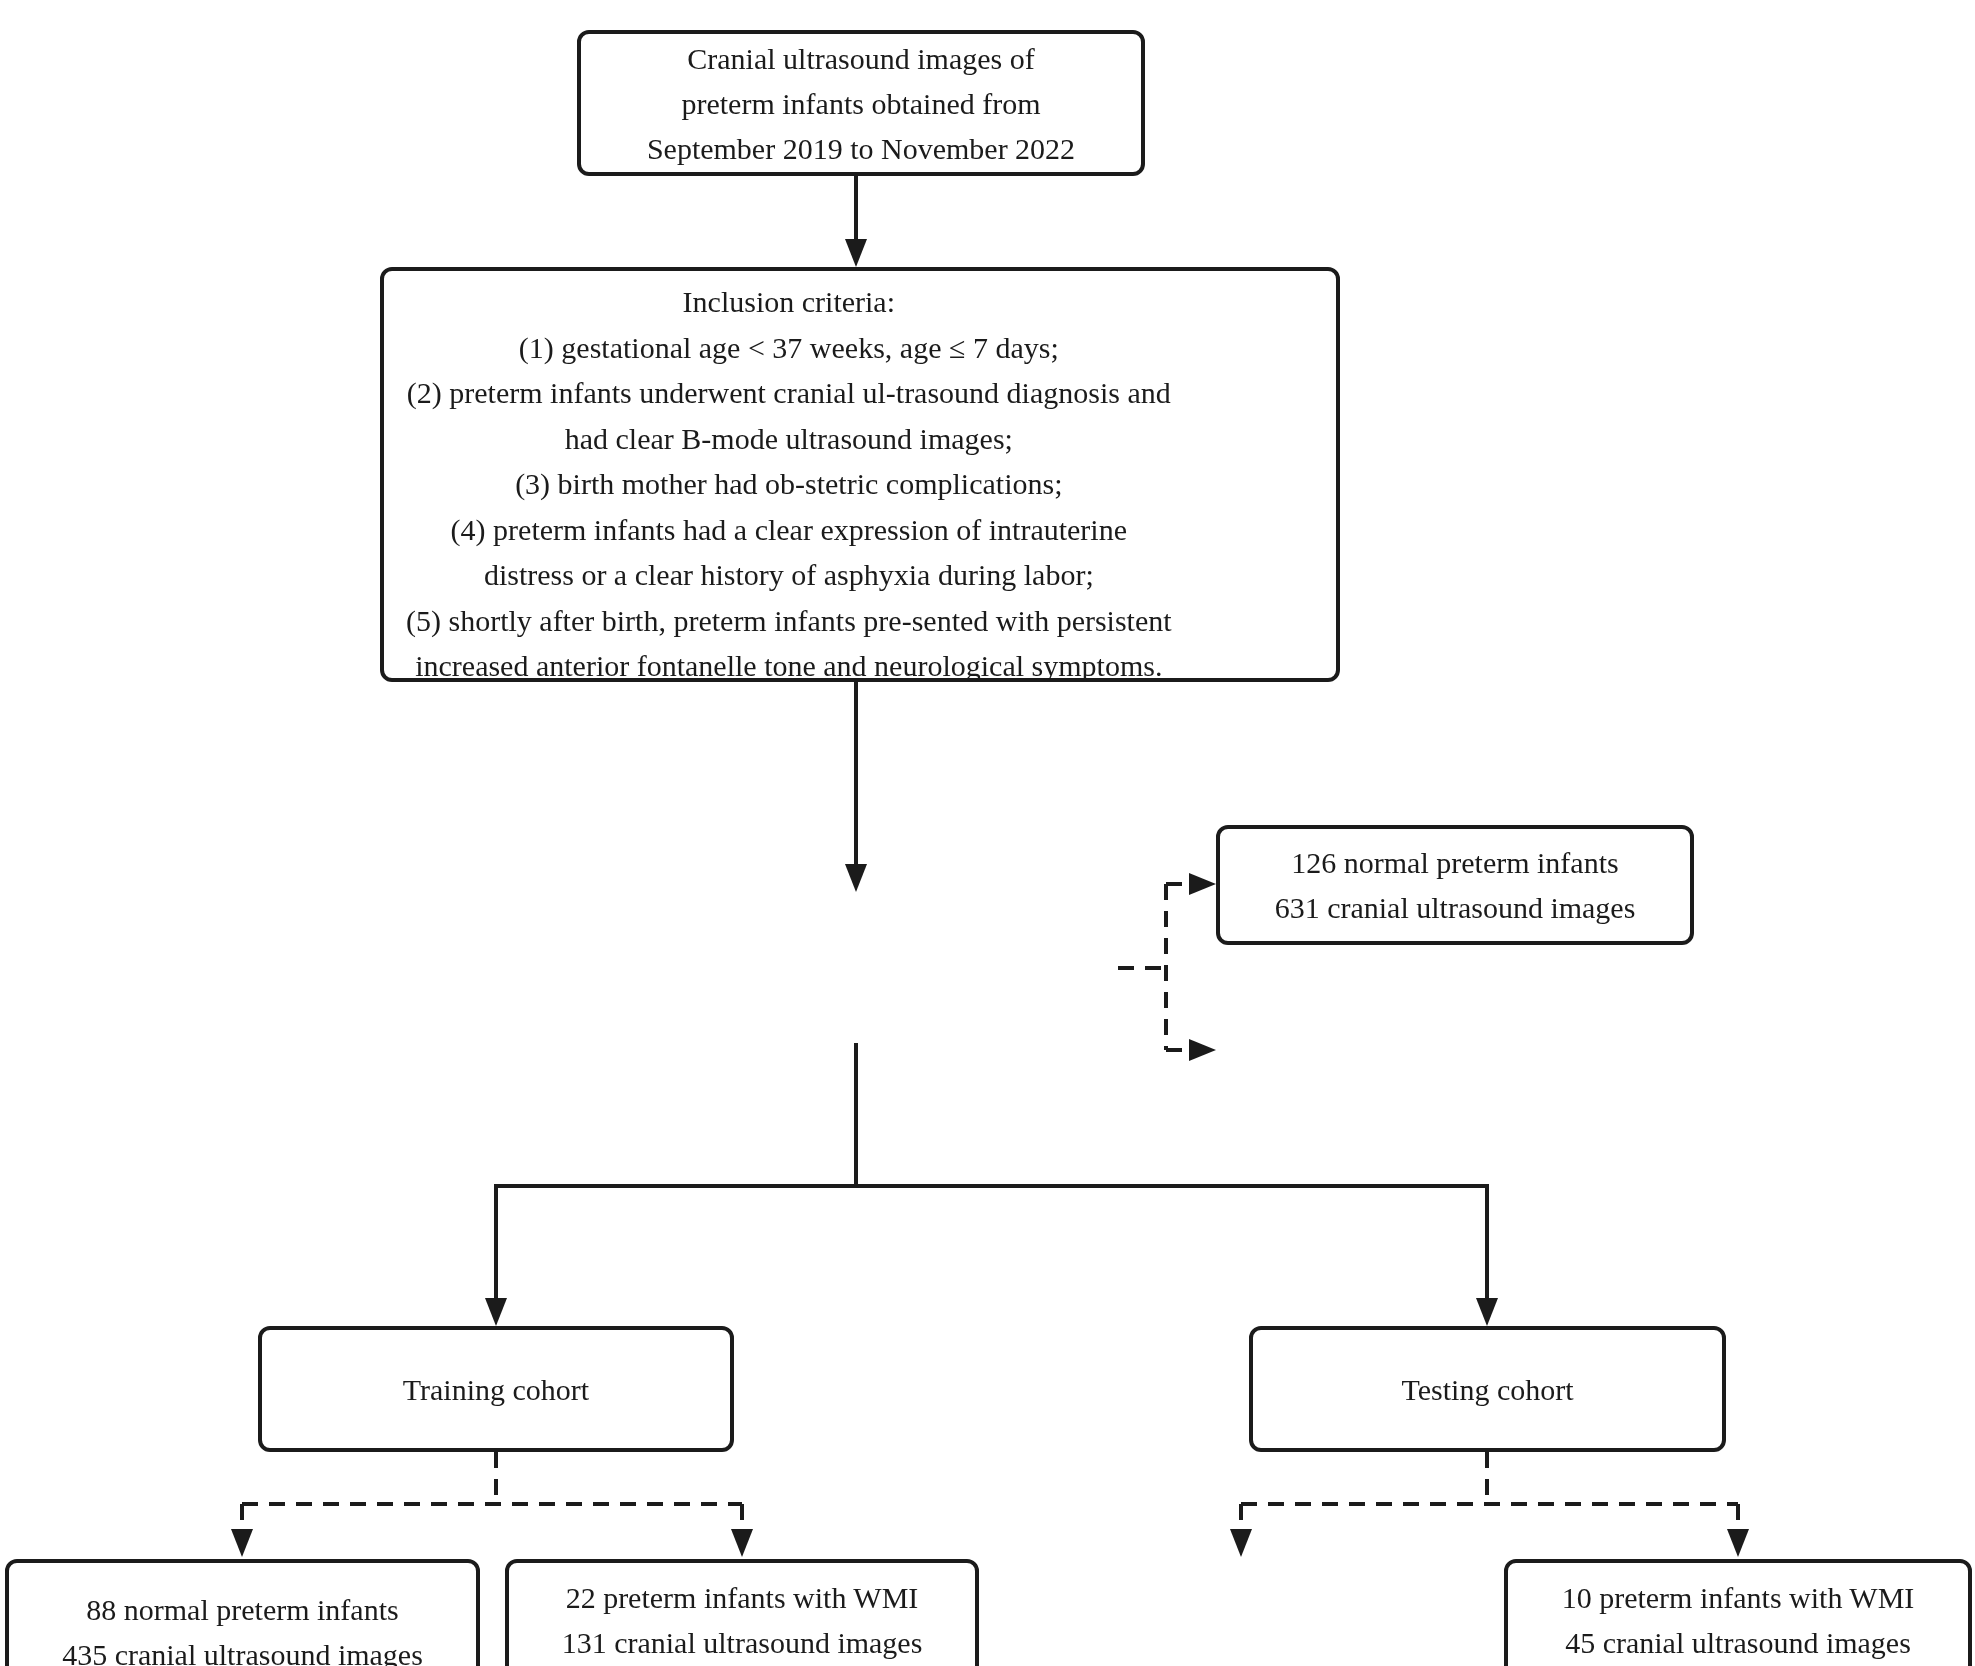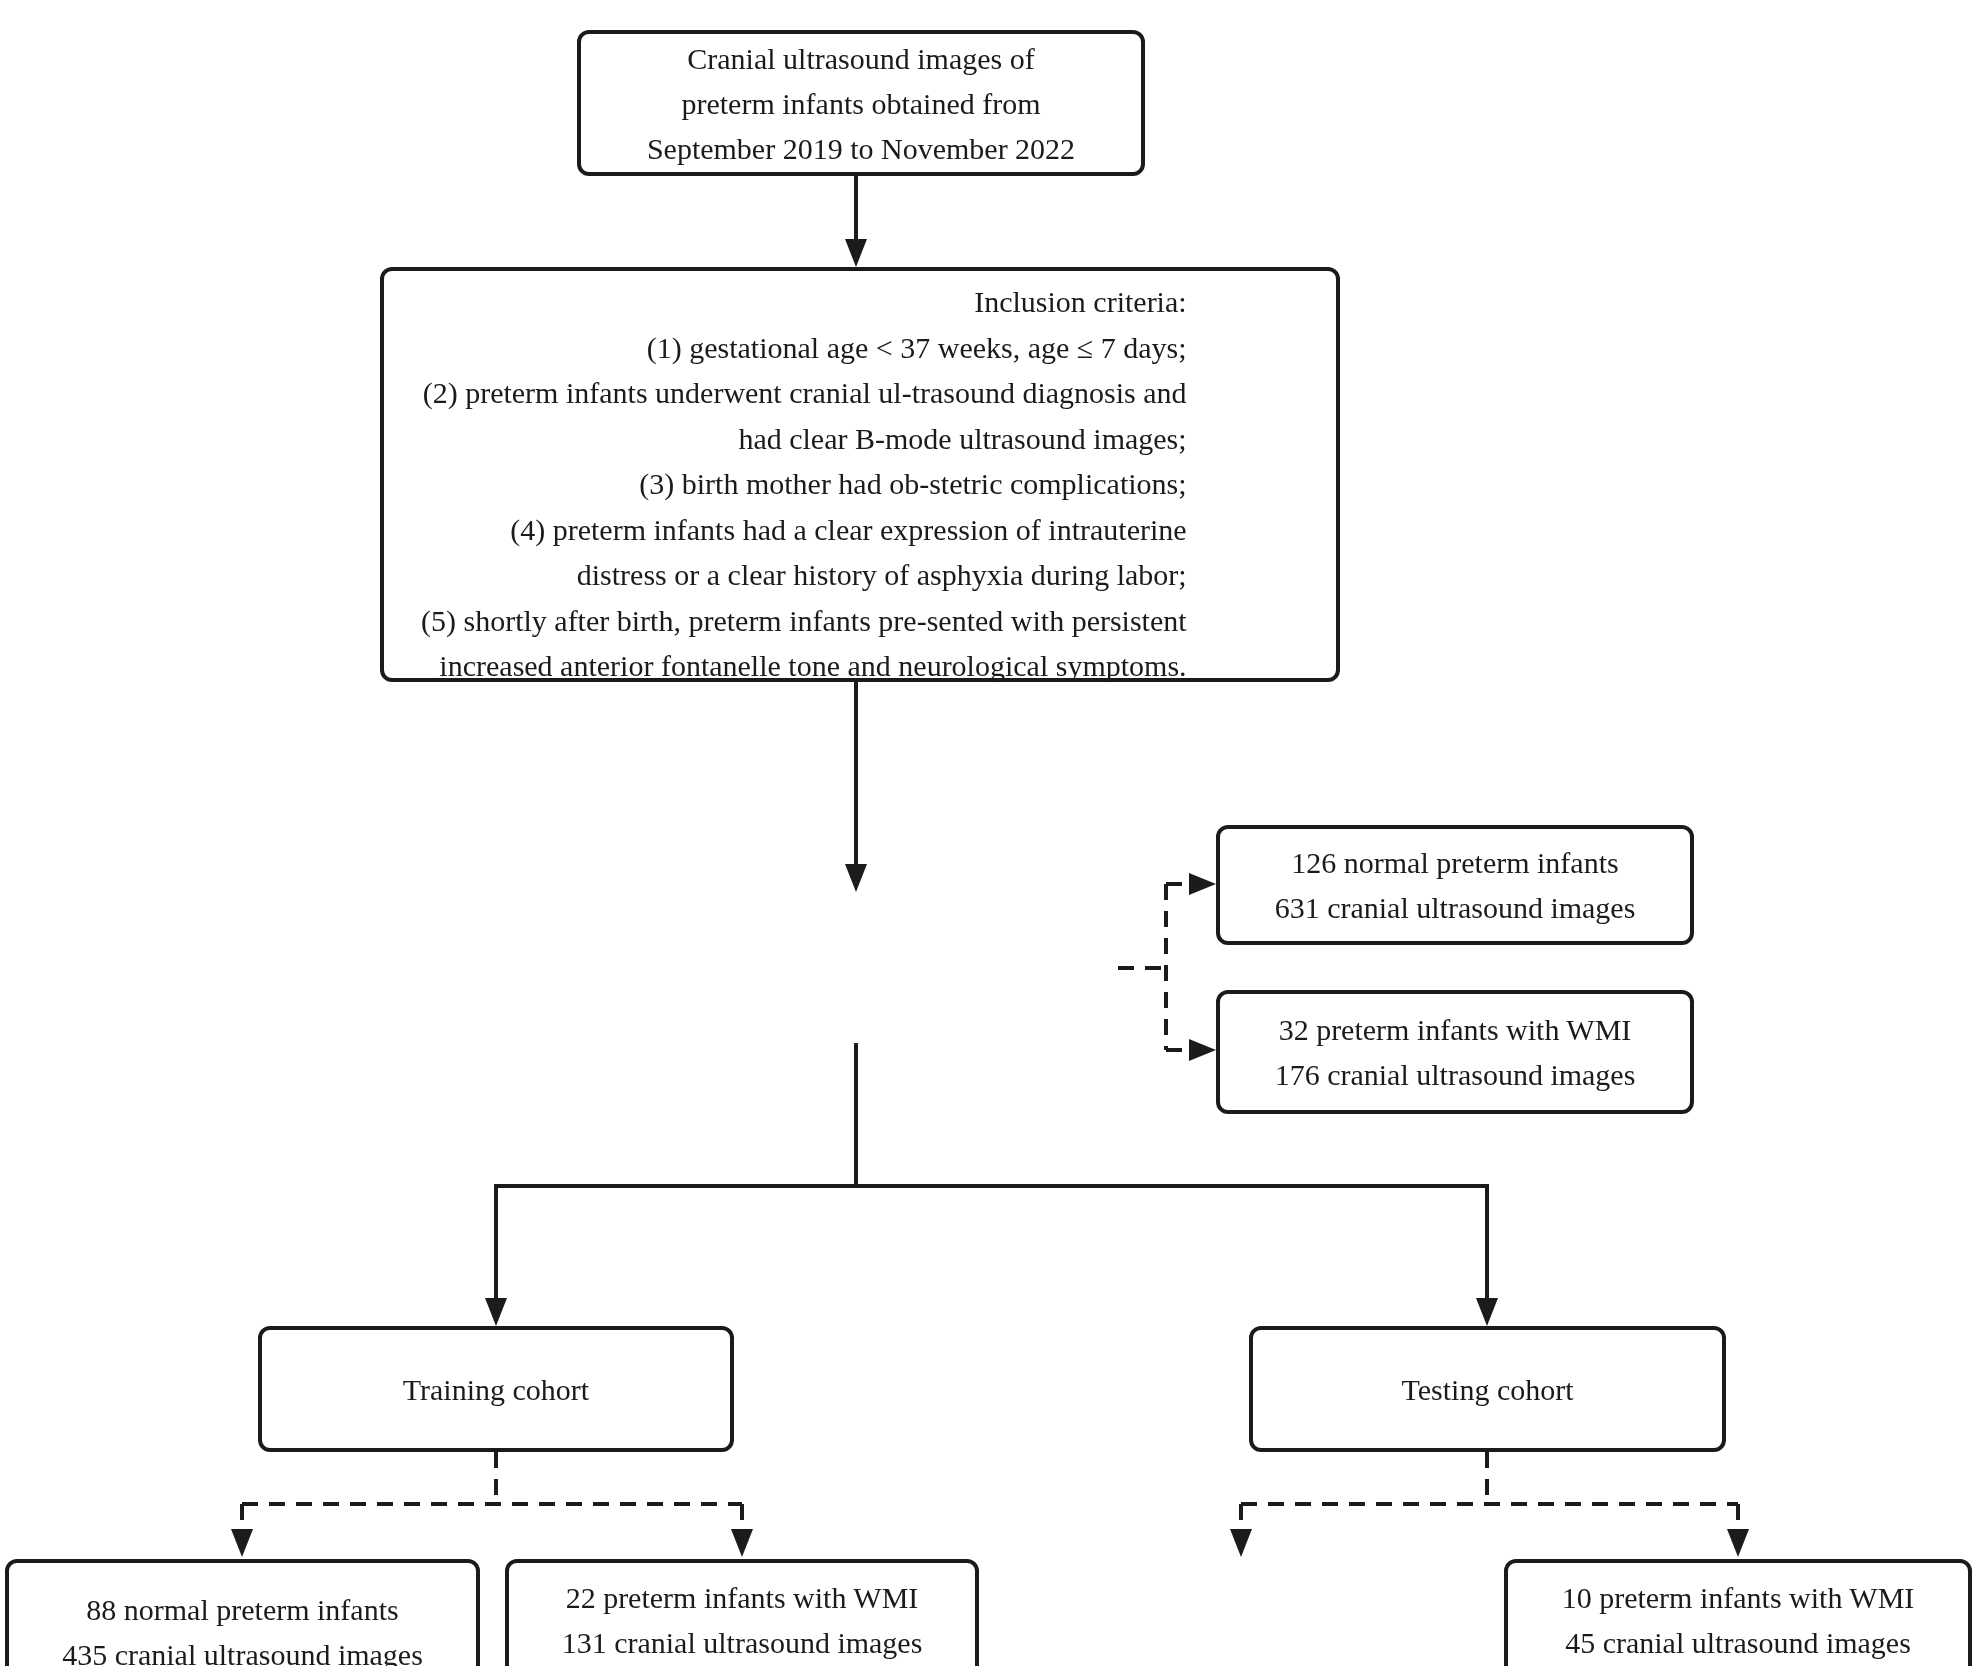--- a/index.html
+++ b/index.html
@@ -33,23 +33,23 @@
     display: flex;
     align-items: center;
     justify-content: center;
     text-align: center;
     font-size: 30px;
     line-height: 45px;
     white-space: pre-line;
   }
   .fc-box.left-align {
     justify-content: flex-start;
-    text-align: right;
+    text-align: center;
     align-items: flex-start;
-    padding: 8px 18px 8px 37px;
+    padding: 8px 18px 8px 22px;
     line-height: 45.5px;
   }
   .solid-line {
     stroke: #1b1b1b;
     stroke-width: 4;
     fill: none;
   }
   .dashed-line {
     stroke: #1b1b1b;
     stroke-width: 4;
@@ -114,22 +114,20 @@
 (3) birth mother had ob-stetric complications;
 (4) preterm infants had a clear expression of intrauterine
 distress or a clear history of asphyxia during labor;
 (5) shortly after birth, preterm infants pre-sented with persistent
 increased anterior fontanelle tone and neurological symptoms.</div>
 
 
   <div class="fc-box" style="left:1216px; top:803px; width:478px; height:120px;">126 normal preterm infants
 631 cranial ultrasound images</div>
 
-  <div class="fc-box" style="left:1216px; top:968px; width:478px; height:124px;">32 preterm infants with WMI
-176 cranial ultrasound images</div>
 
   <div class="fc-box" style="left:258px; top:1304px; width:476px; height:126px;">Training cohort</div>
 
   <div class="fc-box" style="left:1249px; top:1304px; width:477px; height:126px;">Testing cohort</div>
 
   <div class="fc-box" style="left:5px; top:1537px; width:475px; height:145px;">88 normal preterm infants
 435 cranial ultrasound images</div>
 
   <div class="fc-box" style="left:505px; top:1537px; width:474px; height:121px;">22 preterm infants with WMI
 131 cranial ultrasound images</div>

